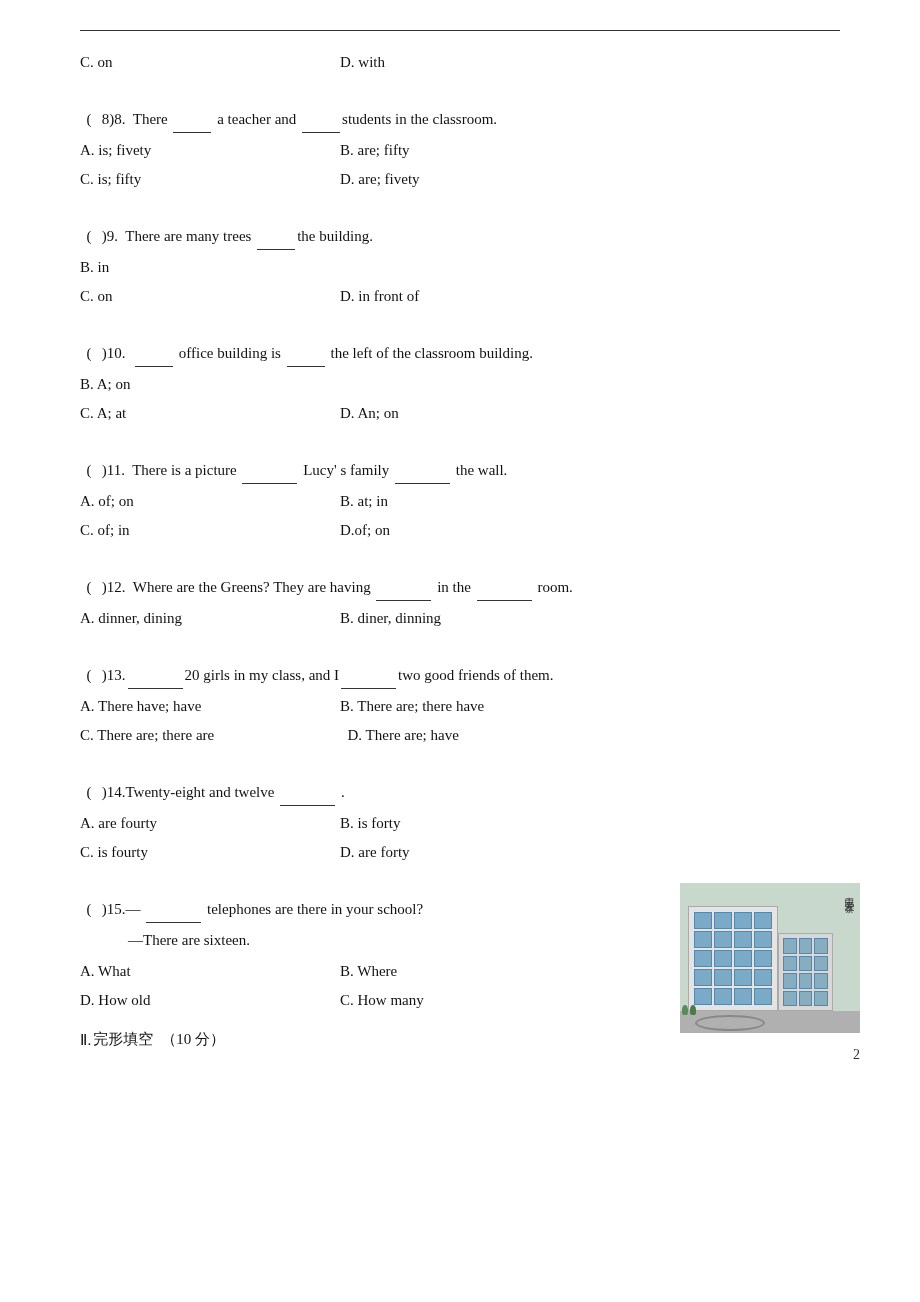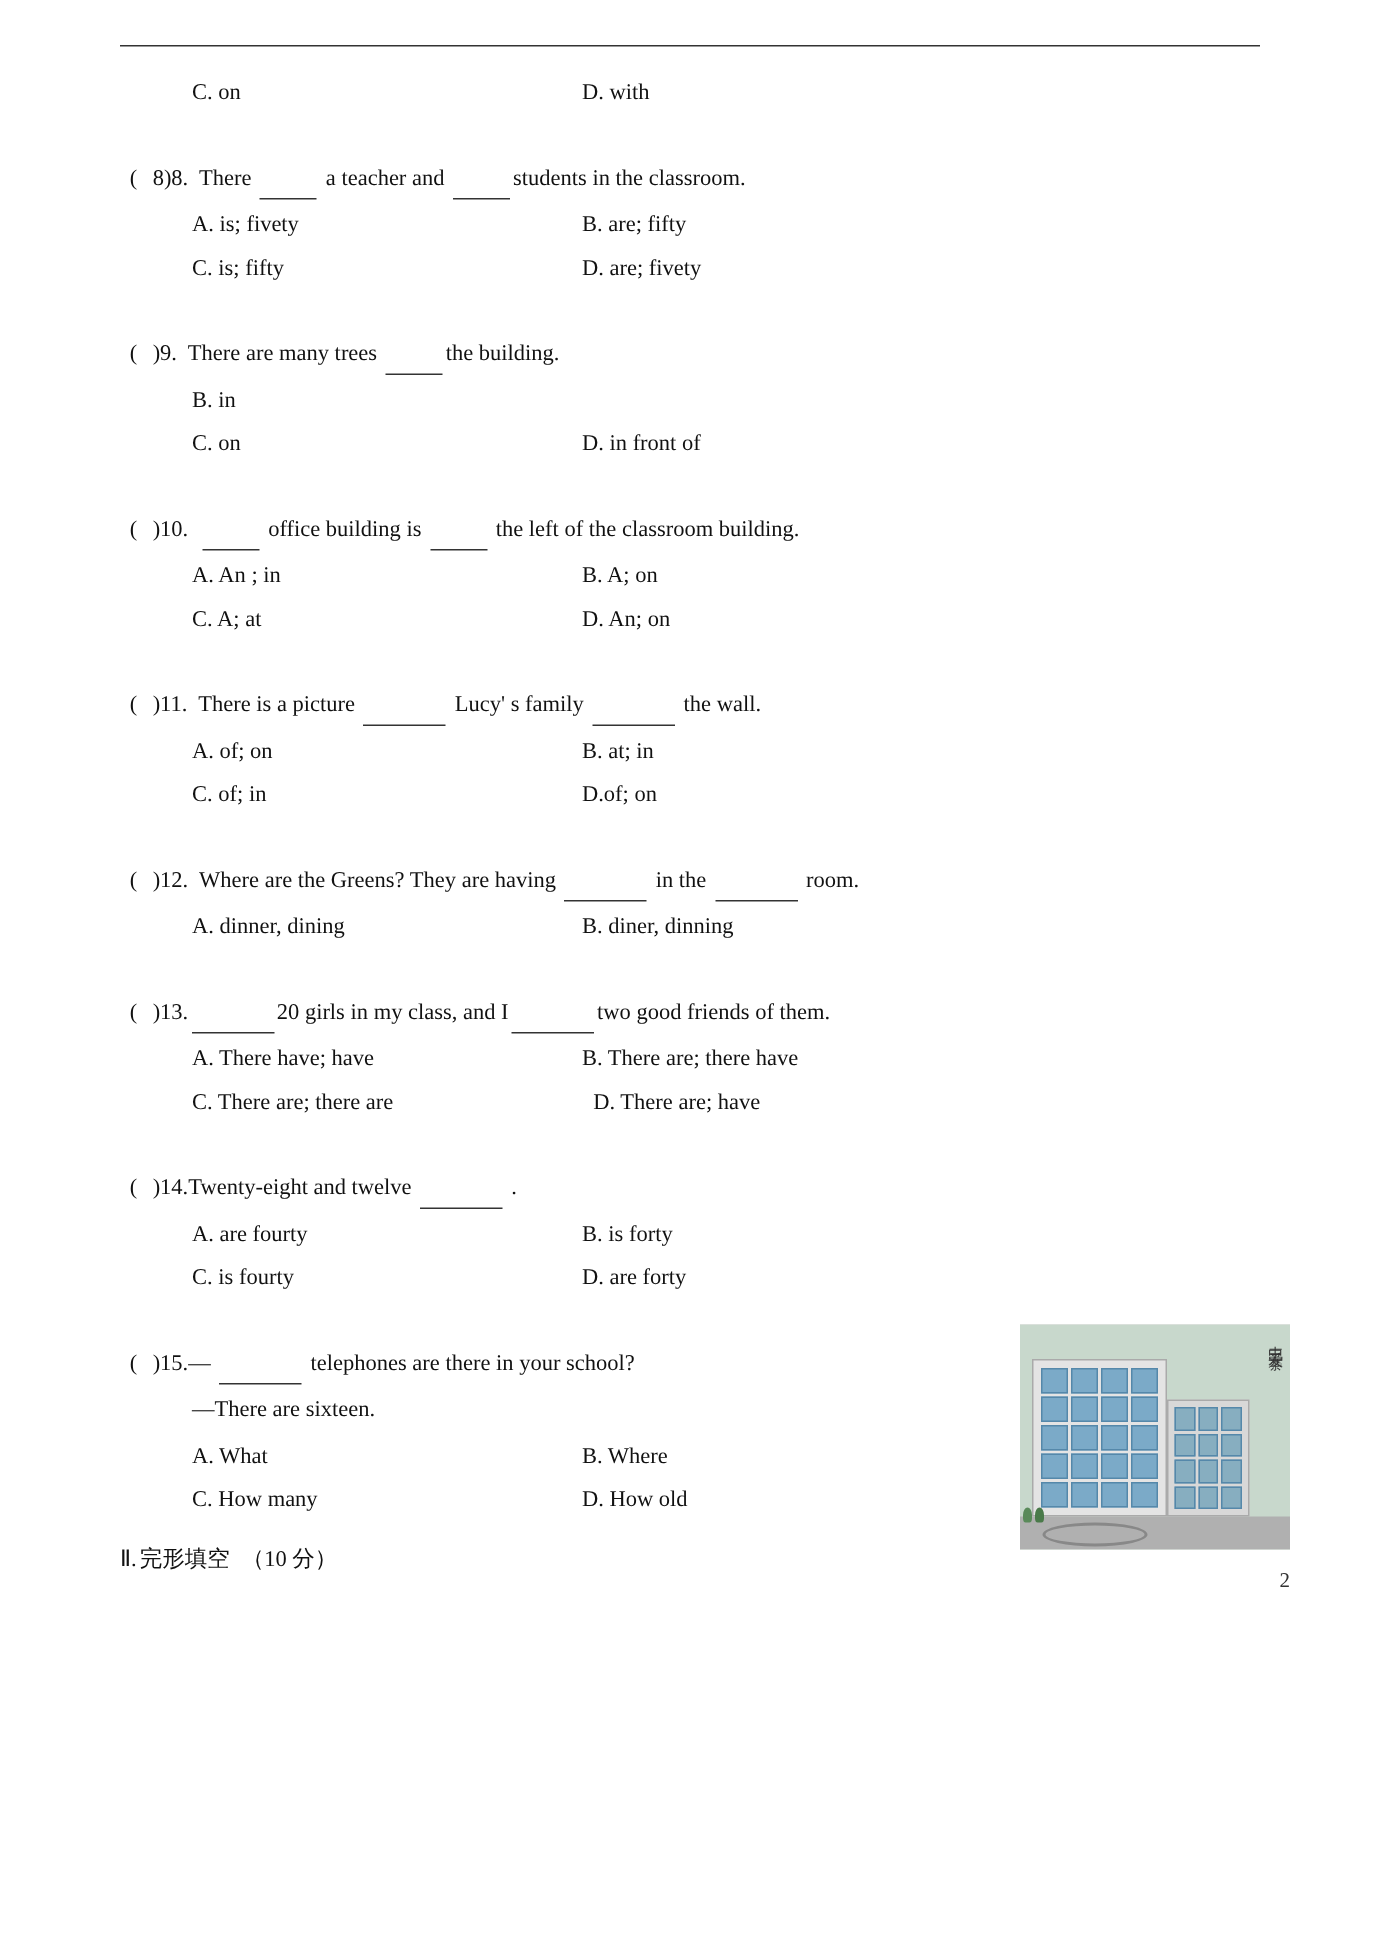--- a/index.html
+++ b/index.html
@@ -38,21 +38,20 @@
       width: 18px;
       text-align: center;
     }
     .q-text {
       flex: 1;
       line-height: 1.8;
       margin-top: 20px;
     }
     .options-row {
       display: flex;
-      margin-left: 48px;
       margin-bottom: 2px;
     }
     .option {
       min-width: 260px;
       line-height: 1.8;
     }
     .blank {
       display: inline-block;
       border-bottom: 1px solid #333;
       min-width: 38px;
@@ -143,21 +142,20 @@
   </div>
 
   <div class="question-block">
     <div class="question-row">
       <span class="paren">(</span>
       <span class="q-text">
         &nbsp;)10.&nbsp; <span class="blank"></span> office building is <span class="blank"></span> the left of the classroom building.
       </span>
     </div>
     <div class="options-row">
-      <span class="option">A.  An ; in</span>
       <span class="option">B.  A; on</span>
     </div>
     <div class="options-row">
       <span class="option">C.  A; at</span>
       <span class="option">D.  An; on</span>
     </div>
   </div>
 
   <div class="question-block">
     <div class="question-row">
@@ -231,22 +229,22 @@
       </span>
     </div>
     <div class="q-indent" style="margin-bottom:4px; margin-left:48px;">
       —There are sixteen.
     </div>
     <div class="options-row">
       <span class="option">A.  What</span>
       <span class="option">B.  Where</span>
     </div>
     <div class="options-row" style="position:relative;">
+      <span class="option">D.  How old</span>
       <span class="option">C.  How many</span>
-      <span class="option">D.  How old</span>
     </div>
   </div>
 
   <div class="section-header" style="margin-top:16px;">
     <span>Ⅱ.</span>
     <span style="margin-left:2px;">完形填空</span>
     <span style="margin-left:8px;">（10 分）</span>
   </div>
 
   <div class="bottom-image">

